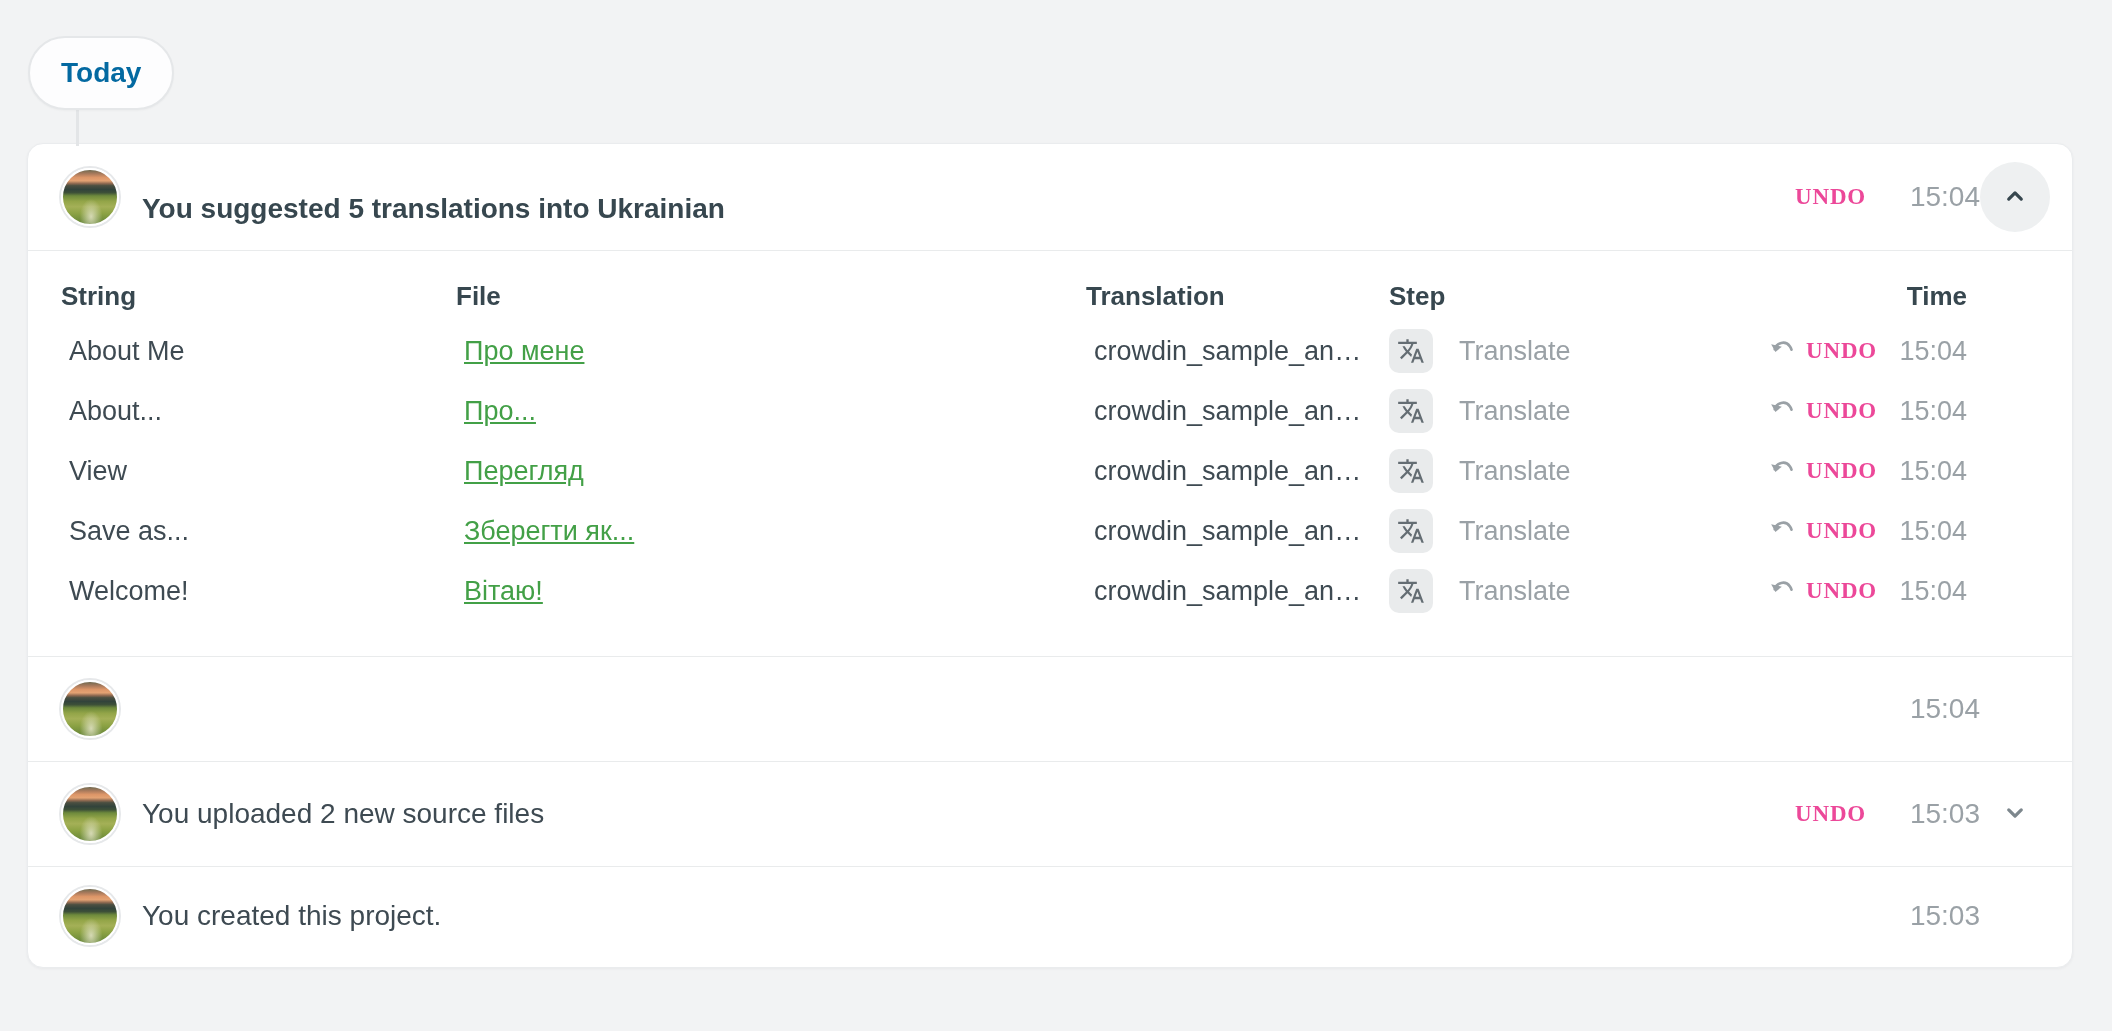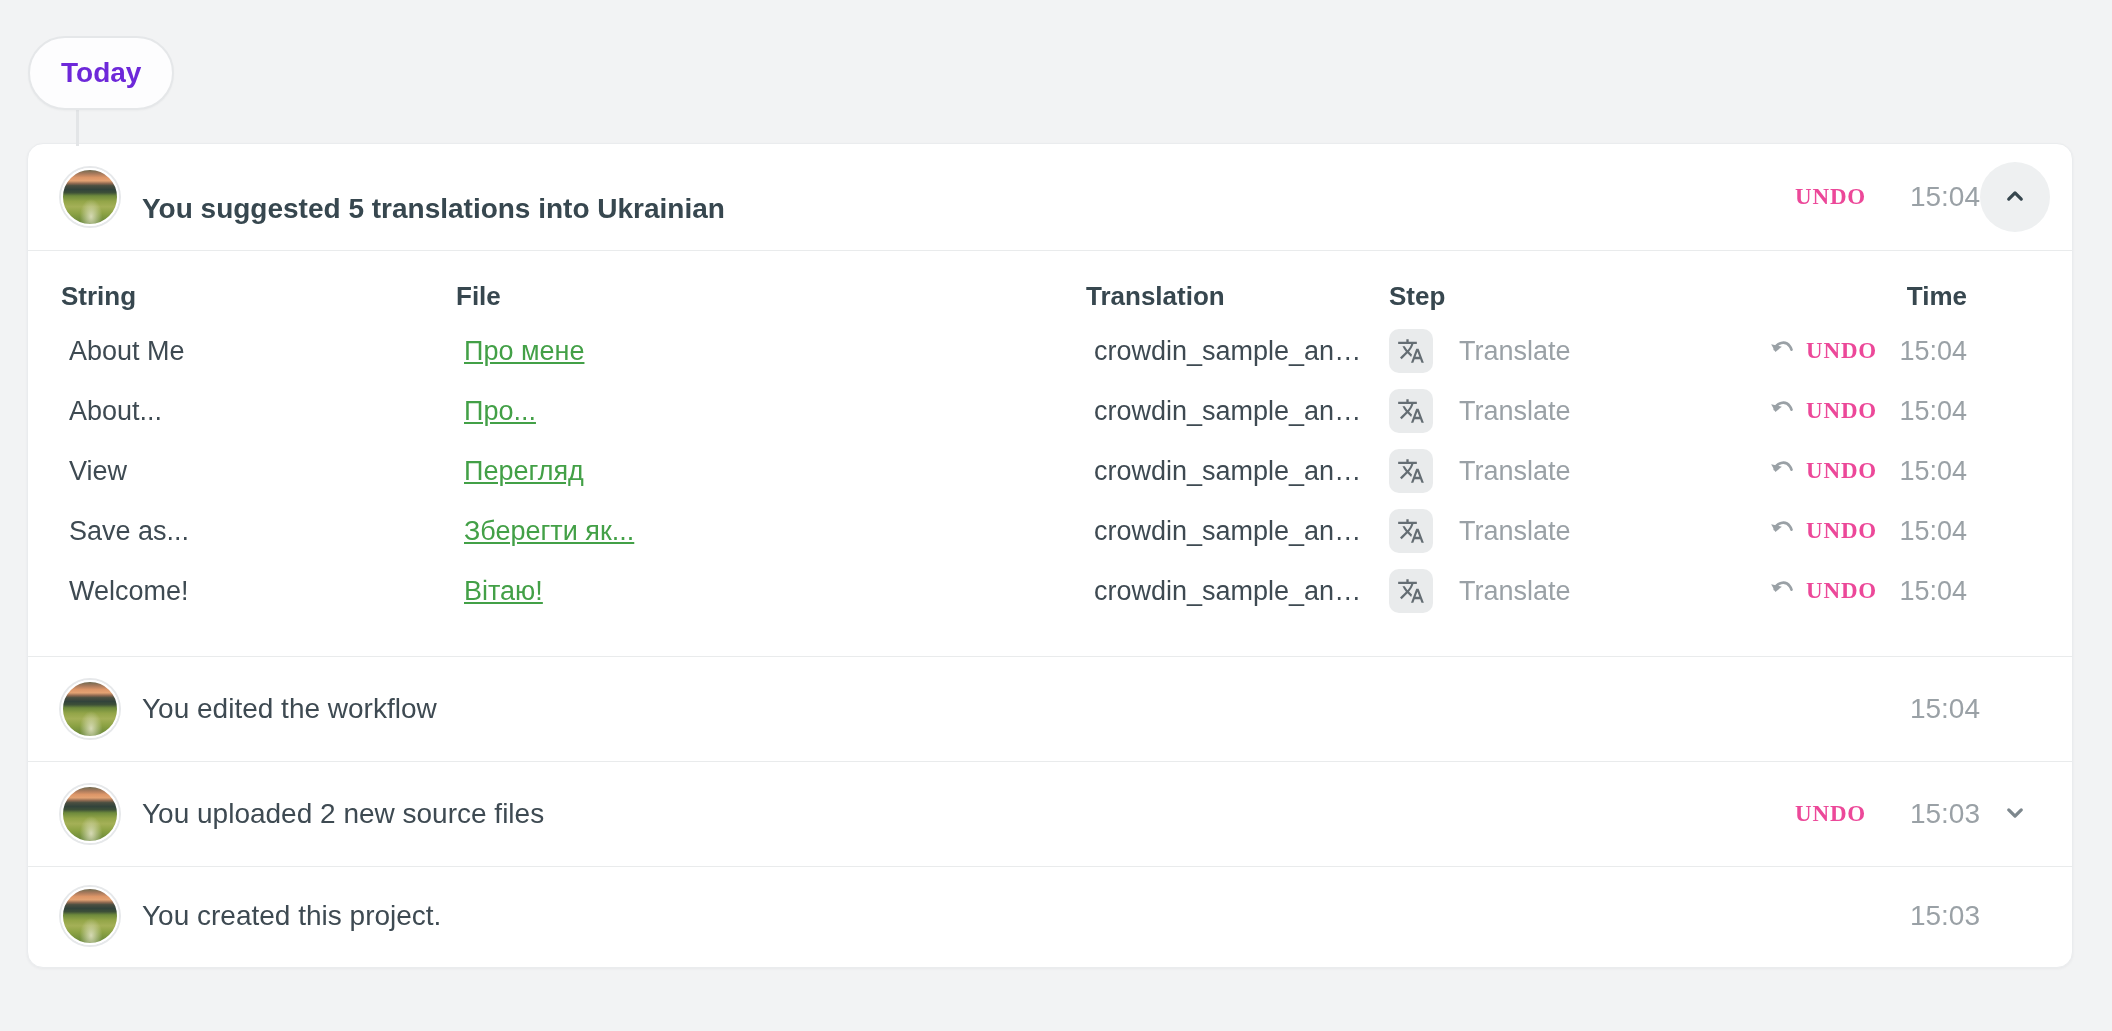--- a/index.html
+++ b/index.html
@@ -14,21 +14,21 @@
   .screen { position:relative; width:2112px; height:1031px; }
 
   
   .date-pill {
     position:absolute; left:28px; top:36px;
     height:74px; min-width:124px; padding:0 31px;
     background:#fdfdfe;
     border:2px solid #e5e7e9;
     border-radius:40px;
     display:flex; align-items:center; justify-content:center;
-    font-size:28px; font-weight:700; color:#6d28d9;
+    font-size:28px; font-weight:700; color:#0369a1;
     box-shadow:0 1px 2px rgba(0,0,0,.03);
     z-index:2;
   }
   .date-connector {
     position:absolute; left:76px; top:108px; width:3px; height:38px;
     background:#e3e5e7; z-index:1;
   }
 
   
   .card {
@@ -283,21 +283,20 @@
             </span>
             <span>UNDO</span>
           </button>
         </div>
         <div class="time-cell">15:04</div>
       </div>
     </div>
 
     <div class="activity-row divider">
       <div class="avatar"></div>
-      <div class="row-title">You edited the workflow</div>
       <div class="row-right">
         <div class="row-time">15:04</div>
         <span class="chev-box hidden-slot"></span>
       </div>
     </div>
 
     <div class="activity-row divider">
       <div class="avatar"></div>
       <div class="row-title">You uploaded 2 new source files</div>
       <div class="row-right">

